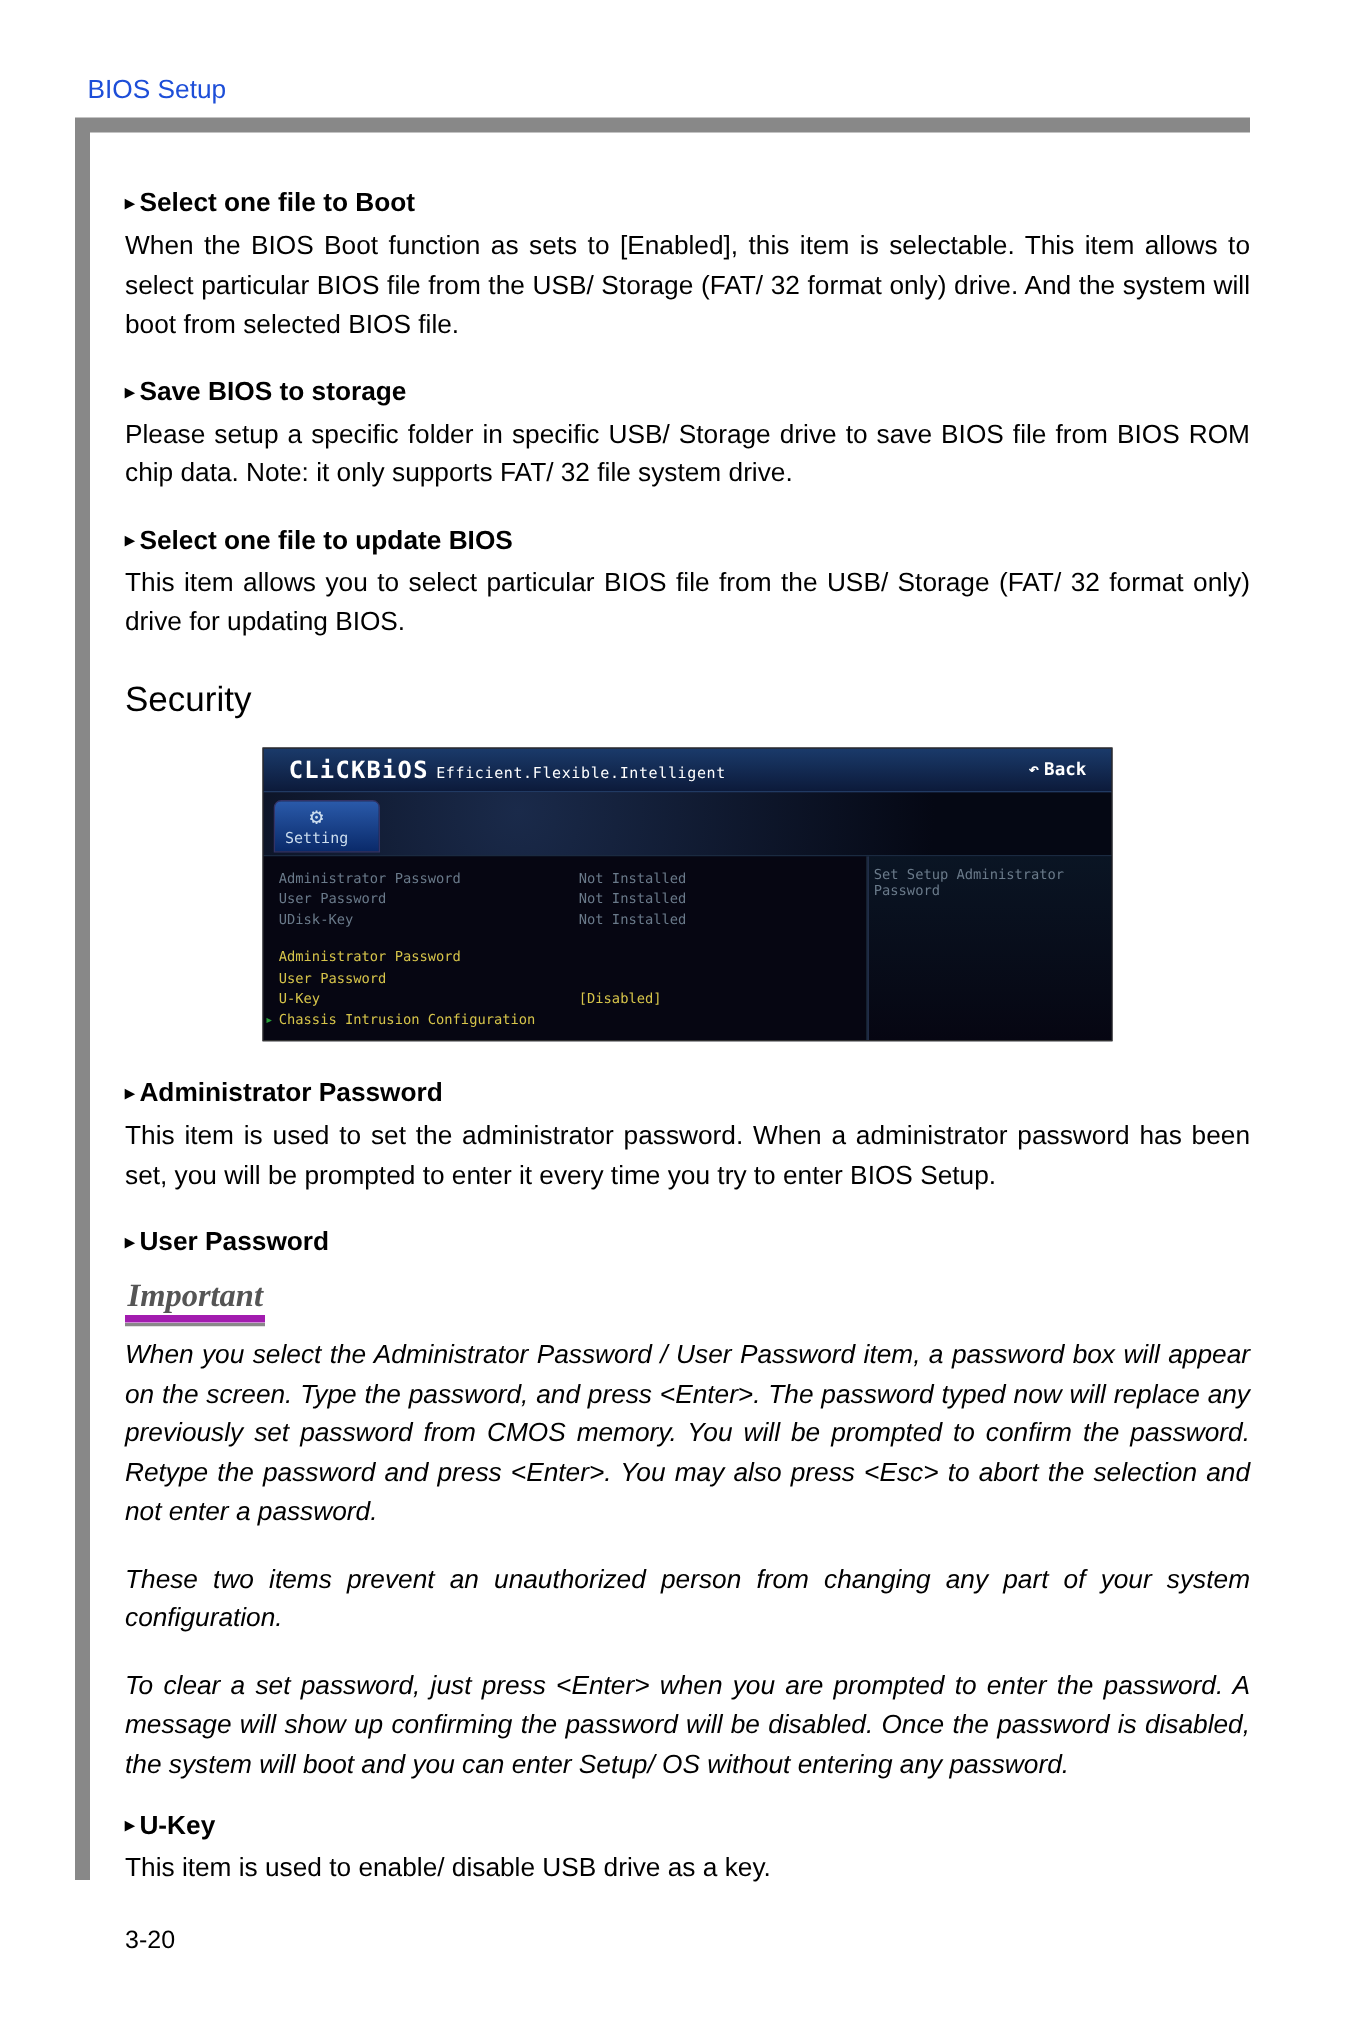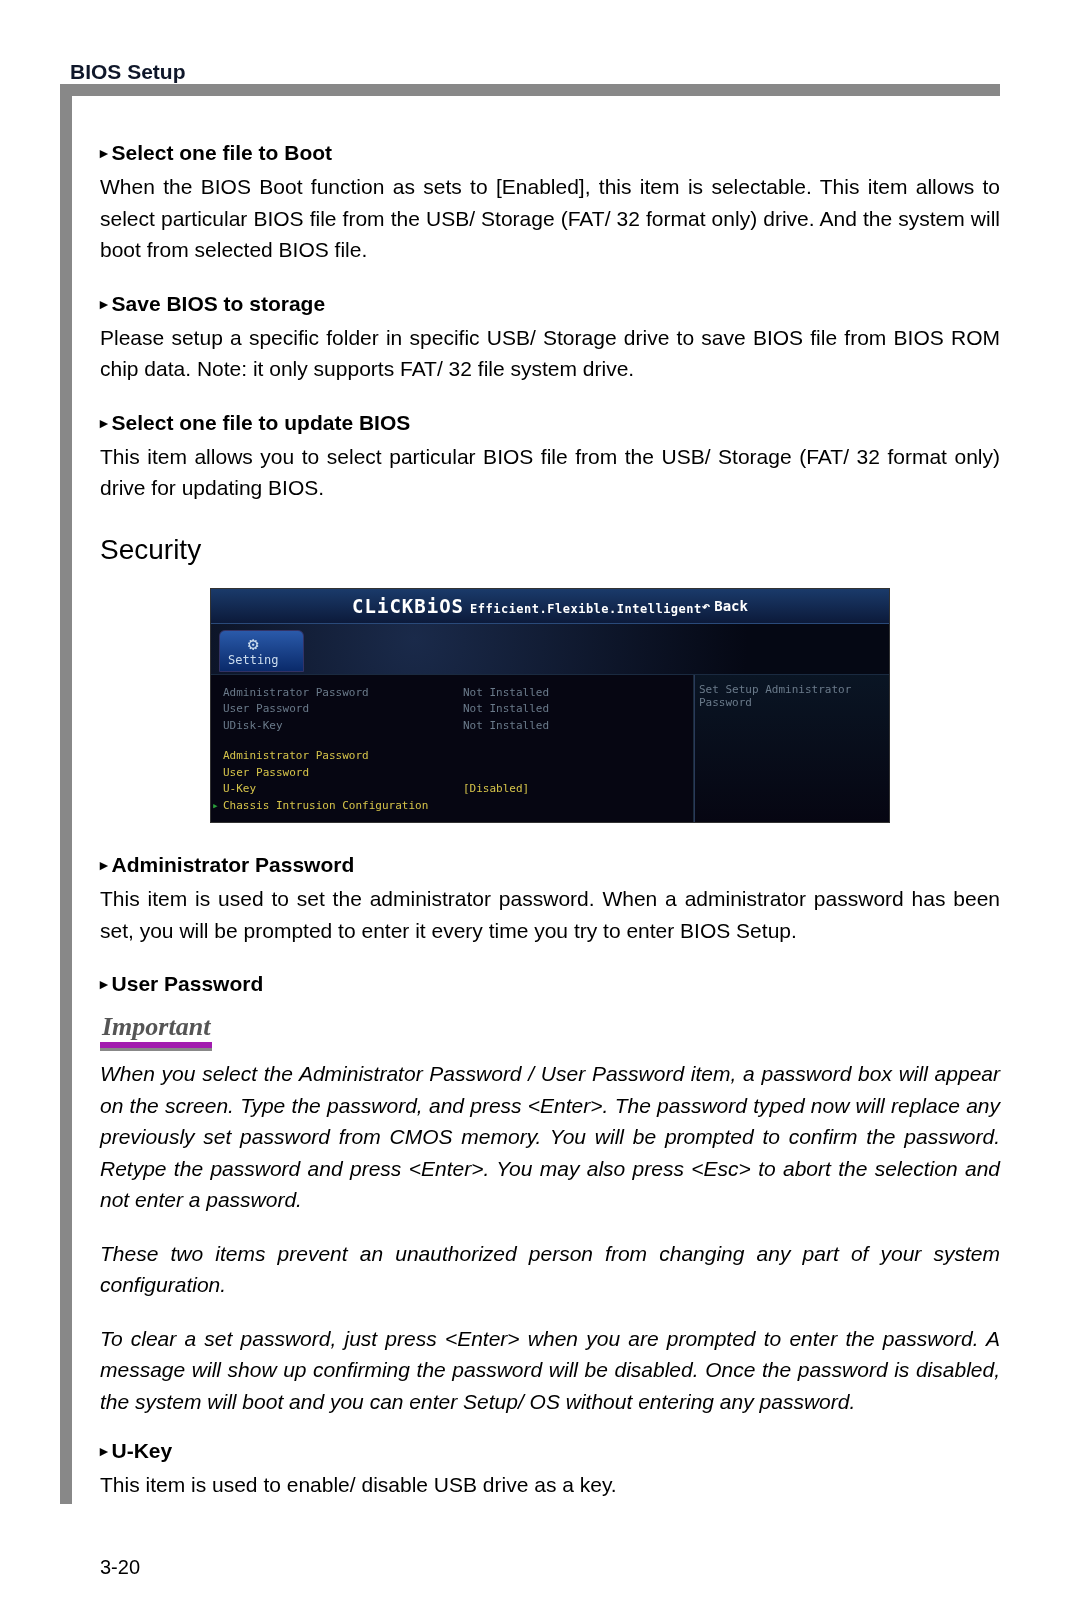--- a/index.html
+++ b/index.html
@@ -12,23 +12,23 @@
     color: #000;
   }
   .page {
     width: 100%;
     height: 100%;
     padding: 60px 80px 50px 60px;
     position: relative;
   }
   .header-title {
     font-size: 21px;
-    color: #0f172a;
+    color: #1d4ed8;
+    margin-bottom: 10px;
     margin-left: 10px;
-    font-weight: bold;
   }
   .header-bar {
     height: 12px;
     background: #888;
     margin-bottom: 0;
   }
   .side-bar {
     position: absolute;
     left: 60px;
     top: 95px;
@@ -66,36 +66,36 @@
     width: 680px;
     margin: 0 auto 30px auto;
     background: #0a0a1a;
     border: 1px solid #333;
     font-family: "Lucida Console", Monaco, monospace;
   }
   .bios-top {
     background: linear-gradient(to bottom, #1a3a6a, #0c1a3a);
     padding: 6px 20px;
     display: flex;
-    justify-content: center;
+    justify-content: space-between;
     align-items: center;
     color: #fff;
     border-bottom: 1px solid #2a4a7a;
   }
   .bios-brand {
     font-size: 19px;
     font-weight: bold;
     letter-spacing: 1px;
     display: flex;
     align-items: baseline;
     gap: 6px;
   }
   .bios-brand .sub {
     font-size: 12px;
-    font-weight: bold;
+    font-weight: normal;
     letter-spacing: 0.5px;
   }
   .bios-back {
     font-size: 14px;
     font-weight: bold;
     display: flex;
     align-items: center;
     gap: 4px;
   }
   .bios-tab-row {
@@ -166,21 +166,21 @@
   }
   .important-body {
     font-size: 21px;
     line-height: 1.5;
     font-style: italic;
     text-align: justify;
     margin-bottom: 22px;
   }
   .page-num {
     position: absolute;
-    bottom: 40px;
+    bottom: 55px;
     left: 100px;
     font-size: 20px;
   }
 </style>
 </head>
 <body>
 
 <div class="page">
   <div class="header-title">BIOS Setup</div>
   <div class="header-bar"></div>

